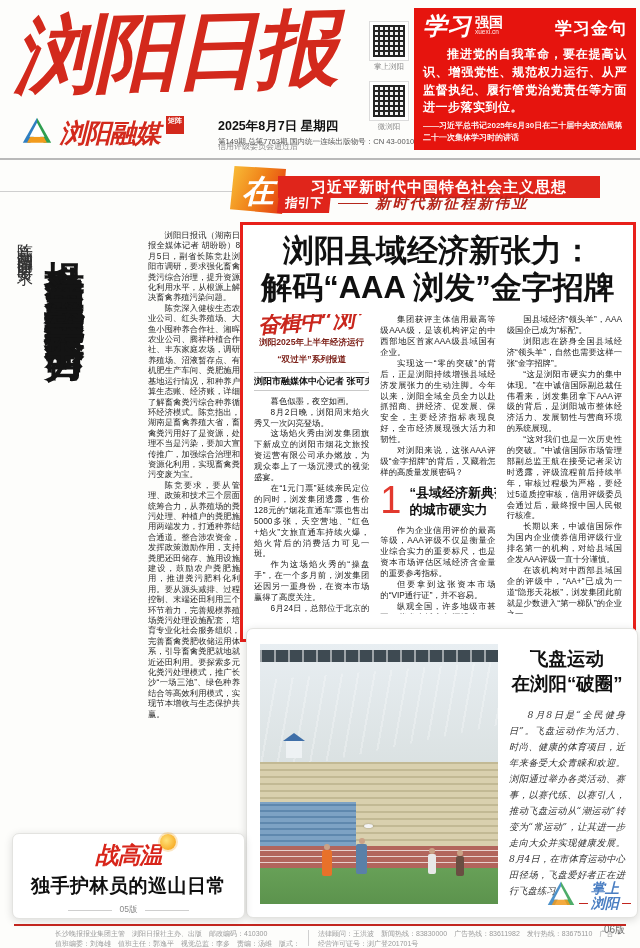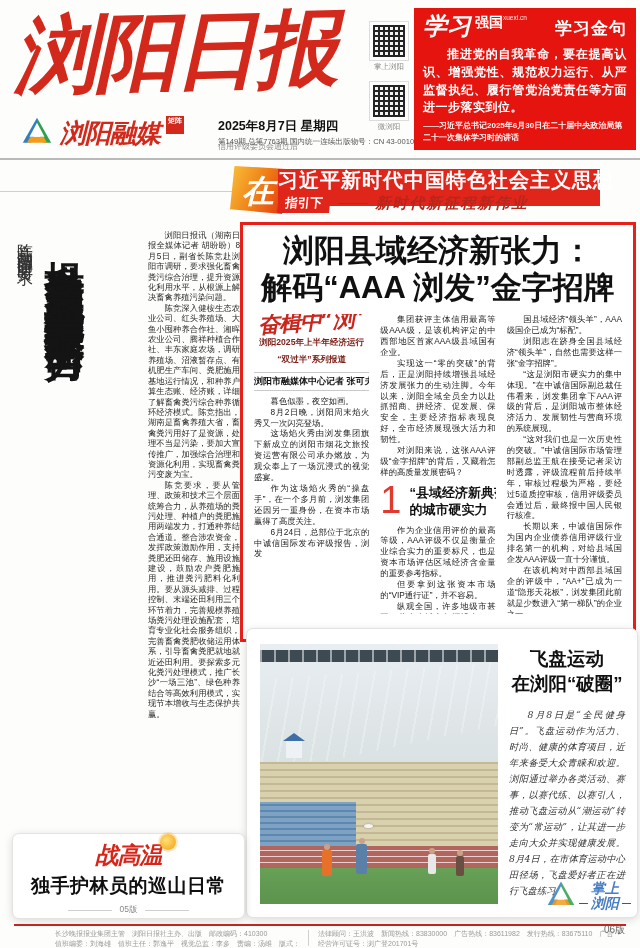--- a/index.html
+++ b/index.html
@@ -31,34 +31,34 @@
       repeating-linear-gradient(0deg,#242424 0 2px,transparent 2px 5px),
       repeating-linear-gradient(90deg,#242424 0 2px,#f4f4f4 2px 5px);
     border:3px solid #fff; outline:1px solid #dcdcdc;
   }
   .qr-label { font-size:7.5px; color:#8a8a8a; margin-top:2px; margin-bottom:10px; }
   .header-rule { position:absolute; left:0; top:158px; width:640px; height:2px; background:#b9b9b9; }
   
   .quote-box { position:absolute; left:414px; top:8px; width:222px; height:142px; background:#e6140e; color:#fff; padding:7px 9px 1px; }
   .qb-brand { display:flex; align-items:flex-start; gap:4px; }
   .qb-script { font-family:"DejaVu Serif", serif; font-style:italic; font-weight:700; font-size:24px; line-height:22px; }
-  .qb-bold-wrap { display:flex; flex-direction:row; line-height:1; }
+  .qb-bold-wrap { display:flex; flex-direction:column; line-height:1; }
   .qb-bold { font-weight:700; font-size:14px; }
   .qb-sub { font-size:6.5px; opacity:.9; }
   .qb-title { margin-left:auto; font-weight:700; font-size:17px; letter-spacing:1px; padding-top:2px; }
   .qb-body { margin-top:6px; font-size:12px; font-weight:700; line-height:1.48; text-align:justify; text-indent:2em; letter-spacing:.5px; }
   .qb-attr { margin-top:3px; font-size:8px; line-height:1.45; font-weight:600; opacity:.95; }
   
   .banner-leftline { position:absolute; left:0; top:191px; width:240px; height:1px; background:#cfcfcf; }
   .banner { position:absolute; left:230px; top:166px; width:402px; height:52px; }
   .banner-flag { position:absolute; left:0; top:0; width:56px; height:48px;
     background:linear-gradient(115deg,#f9c13a 0%,#f08018 50%,#e23312 100%);
     clip-path:polygon(8% 0,100% 6%,93% 100%,0 90%); }
   .banner-bigchar { position:absolute; left:12px; top:4px; color:#fff; font-size:32px; font-weight:700; font-style:italic; font-family:"DejaVu Serif", serif; }
-  .banner-bar { position:absolute; left:48px; top:3px; width:322px; height:37px; background:#e0251b; color:#fff; font-weight:700; font-size:20px; line-height:22px; text-align:center; letter-spacing:1px; white-space:nowrap; }
+  .banner-bar { position:absolute; left:48px; top:10px; width:322px; height:22px; background:#e0251b; color:#fff; font-weight:700; font-size:15px; line-height:22px; text-align:center; letter-spacing:1px; white-space:nowrap; }
   .banner-row2 { position:absolute; left:48px; top:28px; width:350px; display:flex; align-items:center; gap:8px; }
   .guide-chip { background:#e0251b; color:#fff; font-size:12.5px; font-weight:700; padding:1px 7px; transform:skewX(-6deg); }
   .banner-dashline { flex:0 0 30px; height:1.5px; background:#b5271c; }
   .banner-slogan { color:#b5271c; font-family:"DejaVu Serif", serif; font-style:italic; font-weight:700; font-size:15px; letter-spacing:2px; white-space:nowrap; }
   
   .left-kicker { position:absolute; left:14px; top:230px; height:300px; writing-mode:vertical-rl; font-size:16px; color:#333; letter-spacing:3px; }
   .left-headlines { position:absolute; left:40px; top:228px; height:600px; writing-mode:vertical-rl; display:flex; }
   .lh-col { font-weight:900; color:#141414; font-size:40px; letter-spacing:3px; line-height:1.25; font-family:"Liberation Sans", sans-serif; transform:scaleY(1.04); transform-origin:top; white-space:nowrap; }
   .left-body { position:absolute; left:148px; top:230px; width:92px; height:586px; overflow:hidden; font-size:8.3px; line-height:10.4px; text-align:justify; color:#2a2a2a; }
   .left-body p { text-indent:2em; }
@@ -201,20 +201,21 @@
     </div>
     <div class="main-cols">
       <div class="main-col">
         <div class="badge-wrap"><span class="badge-text">奋楫中“浏”</span></div>
         <p class="series">浏阳2025年上半年经济运行</p>
         <p class="series">“双过半”系列报道</p>
         <p class="byline">浏阳市融媒体中心记者 张可夫</p>
         <p>暮色似墨，夜空如画。</p>
         <p>8月2日晚，浏阳周末焰火秀又一次闪亮登场。</p>
         <p>这场焰火秀由浏发集团旗下新成立的浏阳市烟花文旅投资运营有限公司承办燃放，为观众奉上了一场沉浸式的视觉盛宴。</p>
+        <p>在“1元门票”延续亲民定位的同时，浏发集团透露，售价128元的“烟花直通车”票也售出5000多张，天空营地、“红色+焰火”文旅直通车持续火爆，焰火背后的消费活力可见一斑。</p>
         <p>作为这场焰火秀的“操盘手”，在一个多月前，浏发集团还因另一重身份，在资本市场赢得了高度关注。</p>
         <p>6月24日，总部位于北京的中诚信国际发布评级报告，浏发</p>
       </div>
       <div class="main-col">
         <p>集团获评主体信用最高等级AAA级，是该机构评定的中西部地区首家AAA级县域国有企业。</p>
         <p>实现这一“零的突破”的背后，正是浏阳持续增强县域经济发展张力的生动注脚。今年以来，浏阳全域全员全力以赴抓招商、拼经济、促发展、保安全，主要经济指标表现良好，全市经济展现强大活力和韧性。</p>
         <p>对浏阳来说，这张AAA评级“金字招牌”的背后，又藏着怎样的高质量发展密码？</p>
         <div class="section-head">
           <span class="sec-num">1</span>
           <span class="sec-slash"></span>

